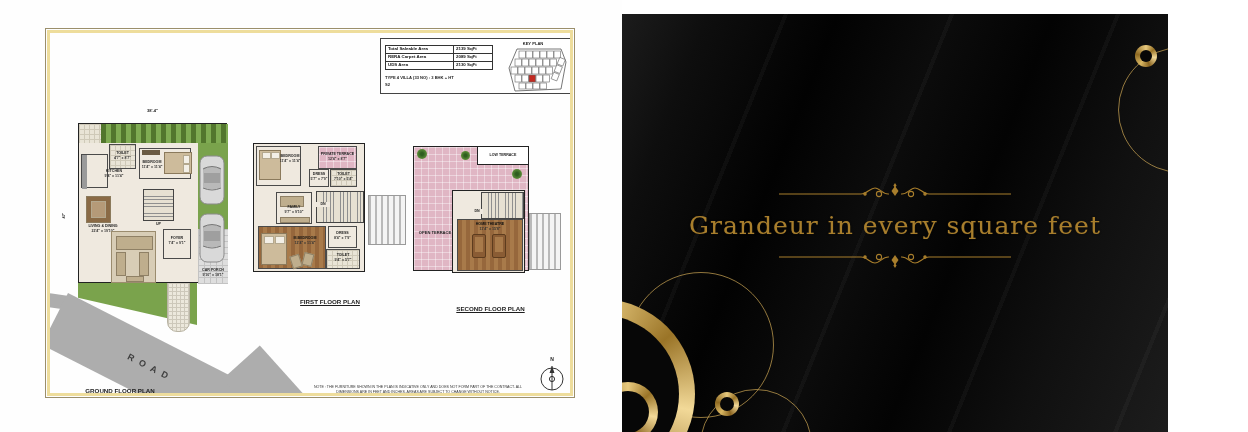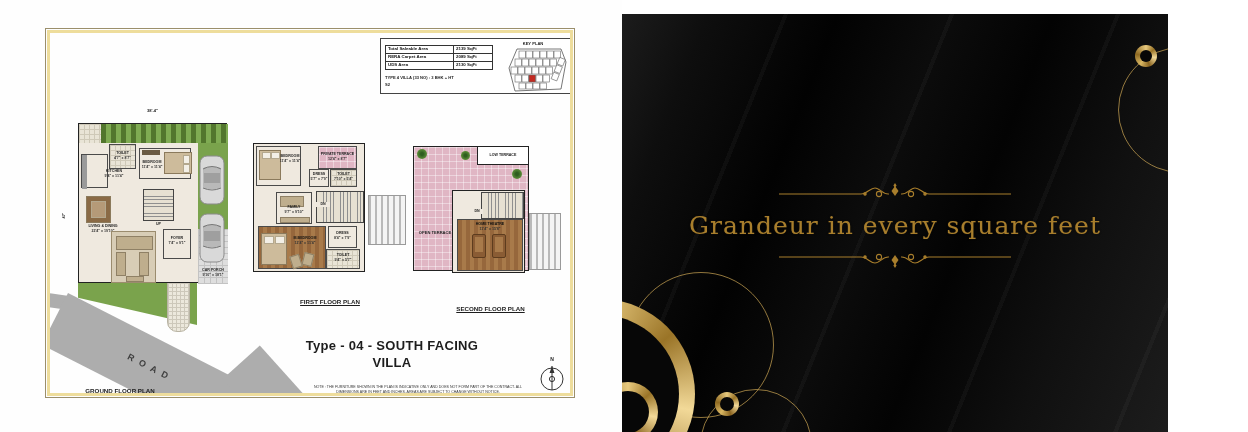--- a/index.html
+++ b/index.html
@@ -293,21 +293,20 @@
               </div>
           </div>
           <div class="lbl f36" style="left:8px;top:31px;width:58px;color:#111;">
             <span>HOME THEATRE</span>
             <span class="dims">11'4" x 15'8"</span>
           </div>
         </div>
         <div class="lbl f6 underl" style="left:15px;top:167px;width:125px;">SECOND FLOOR PLAN</div>
       </div>
 
-      <div class="lbl" style="left:243px;top:306px;width:200px;font-size:13px;letter-spacing:.3px;">Type - 04 - SOUTH FACING VILLA</div>
 
       <div class="lbl f36" style="left:264px;top:353px;width:210px;font-weight:400;color:#333;">NOTE : THE FURNITURE SHOWN IN THE PLAN IS INDICATIVE ONLY AND DOES NOT FORM PART OF THE CONTRACT. ALL DIMENSIONS ARE IN FEET AND INCHES. AREAS ARE SUBJECT TO CHANGE WITHOUT NOTICE.</div>
 
       <div class="abs" style="left:486px;top:324px;width:34px;text-align:center;">
         <div class="lbl f5" style="position:static;">N</div>
         <svg width="28" height="30" viewBox="0 0 28 30">
           <circle cx="14" cy="16" r="11" fill="#fff" stroke="#333" stroke-width="1"></circle>
           <line x1="14" y1="3" x2="14" y2="27" stroke="#333" stroke-width="1"></line>
           <path d="M14 3 L11.5 10 L16.5 10 Z" fill="#333"></path>
           <circle cx="14" cy="16" r="2.6" fill="none" stroke="#333" stroke-width="1"></circle>

